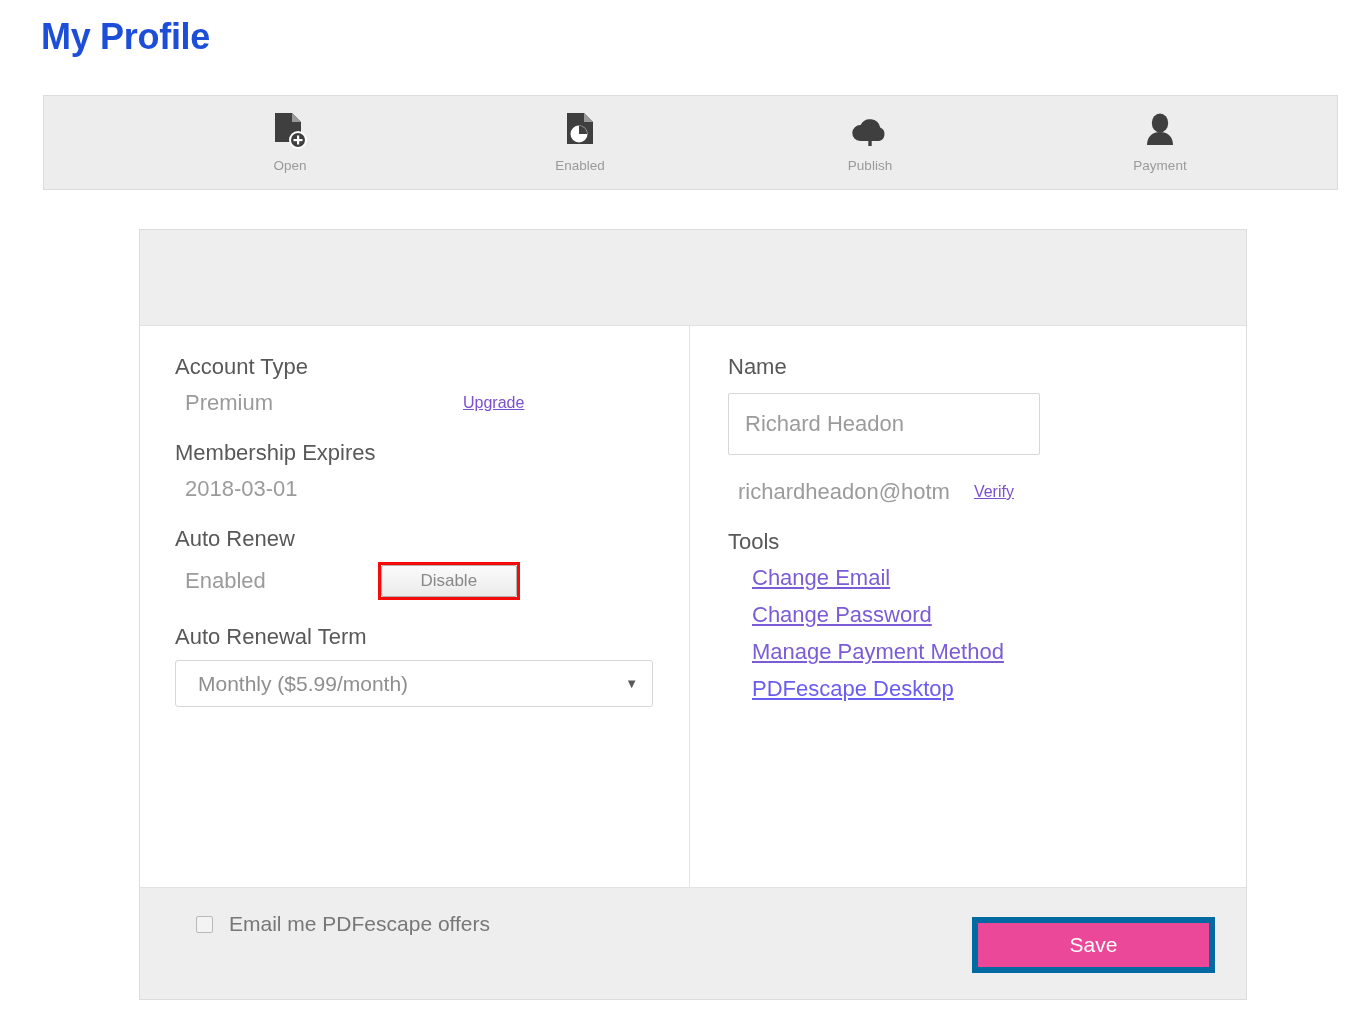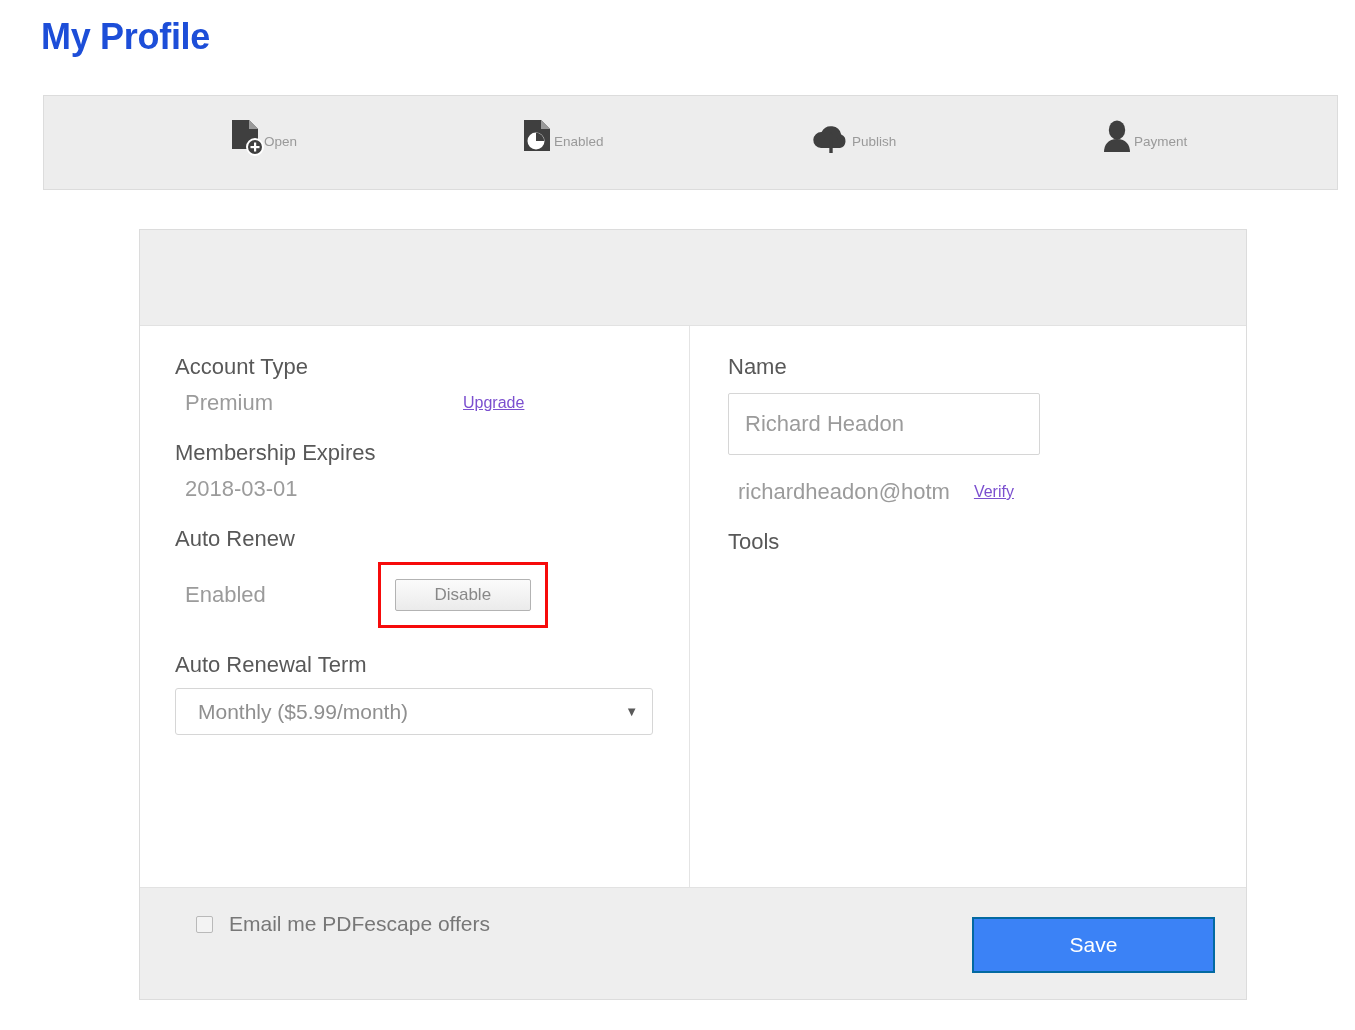--- a/index.html
+++ b/index.html
@@ -43,25 +43,26 @@
     left: 186px;
     top: 0;
     width: 990px;
     height: 100%;
     display: flex;
     justify-content: space-between;
     align-items: flex-start;
   }
   .tool-item {
     width: 120px;
-    padding-top: 22px;
-    display: flex;
-    flex-direction: row;
-    align-items: center;
-    cursor: pointer;
+    padding-top: 15px;
+    display: flex;
+    flex-direction: column;
+    align-items: center;
+    cursor: pointer;
+    justify-content: flex-end;
   }
   .tool-icon {
     height: 40px;
     display: flex;
     align-items: center;
     justify-content: center;
   }
   .tool-icon svg { display: block; }
   .tool-label {
     margin-top: 7px;
@@ -139,21 +140,21 @@
     border: 1px solid #b3b3b3;
     border-radius: 2px;
     color: #888888;
     font-size: 17px;
     font-family: "Liberation Sans", sans-serif;
     cursor: pointer;
   }
   .disable-wrap {
     display: inline-block;
     border: 3px solid #f60b0b;
-    padding: 14px;
+    padding: 0;
     line-height: 0;
     margin-left: 112px;
   }
   .disable-wrap .btn-disable { margin-left: 0; }
 
   .select-box {
     margin-top: 4px;
     width: 478px;
     height: 47px;
     border: 1px solid #d6d6d6;
@@ -234,22 +235,22 @@
     margin-left: 16px;
     font-size: 21px;
     color: #777777;
   }
   .btn-save {
     position: absolute;
     right: 31px;
     top: 29px;
     width: 243px;
     height: 56px;
-    background: #3b82f6;
-    border: 2px solid #0369a1;
+    background: #ec4899;
+    border: 6px solid #0369a1;
     color: #ffffff;
     font-size: 21px;
     font-family: "Liberation Sans", sans-serif;
     cursor: pointer;
   }
 </style>
 </head>
 <body>
 
 <div class="page-title">My Profile</div>
@@ -357,20 +358,26 @@
 
       <div class="field-block">
         <div class="field-row">
           <span class="field-value">richardheadon@hotm</span>
           <a class="link link-verify">Verify</a>
         </div>
       </div>
 
       <div class="field-block">
         <div class="field-label">Tools</div>
+        <div class="tools-list">
+          <a>Change Email</a>
+          <a>Change Password</a>
+          <a>Manage Payment Method</a>
+          <a class="accent-blue">PDFescape Desktop</a>
+        </div>
       </div>
 
     </div>
   </div>
 
   <div class="card-footer">
     <div class="offer-check">
       <span class="checkbox"></span>
       <span class="offer-label">Email me PDFescape offers</span>
     </div>

